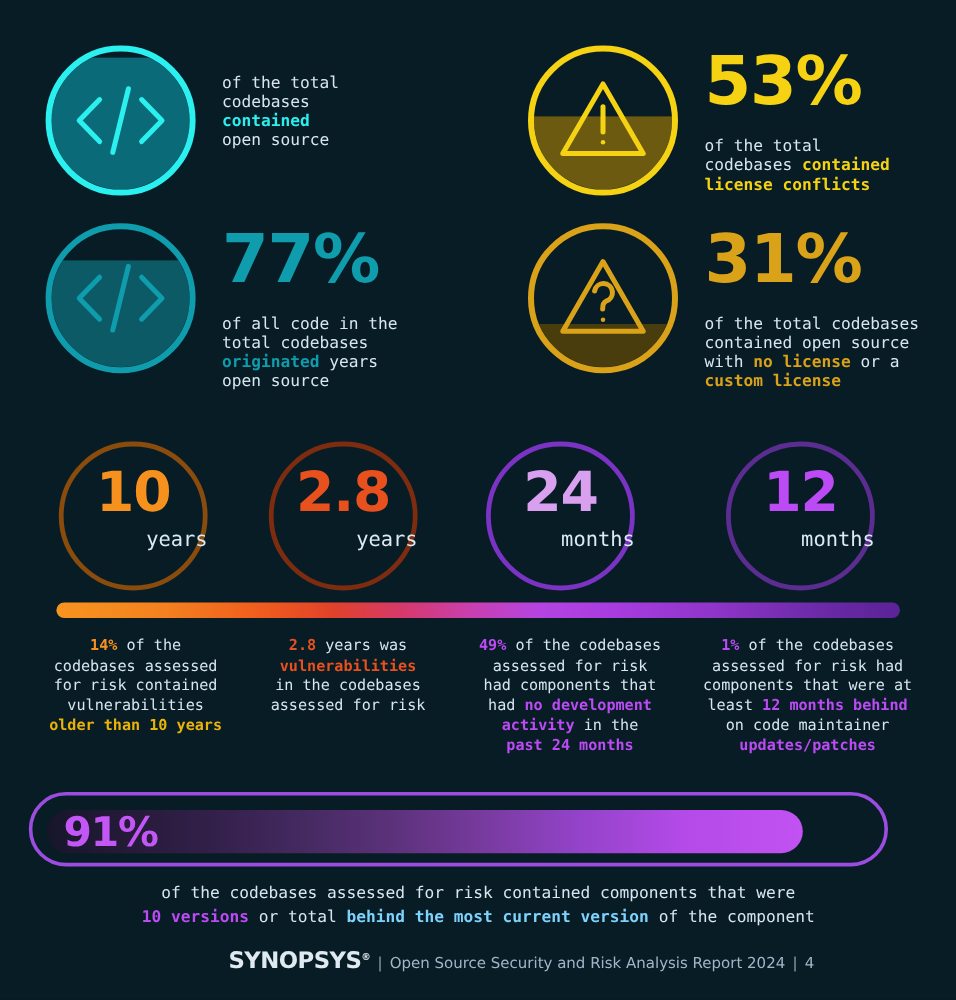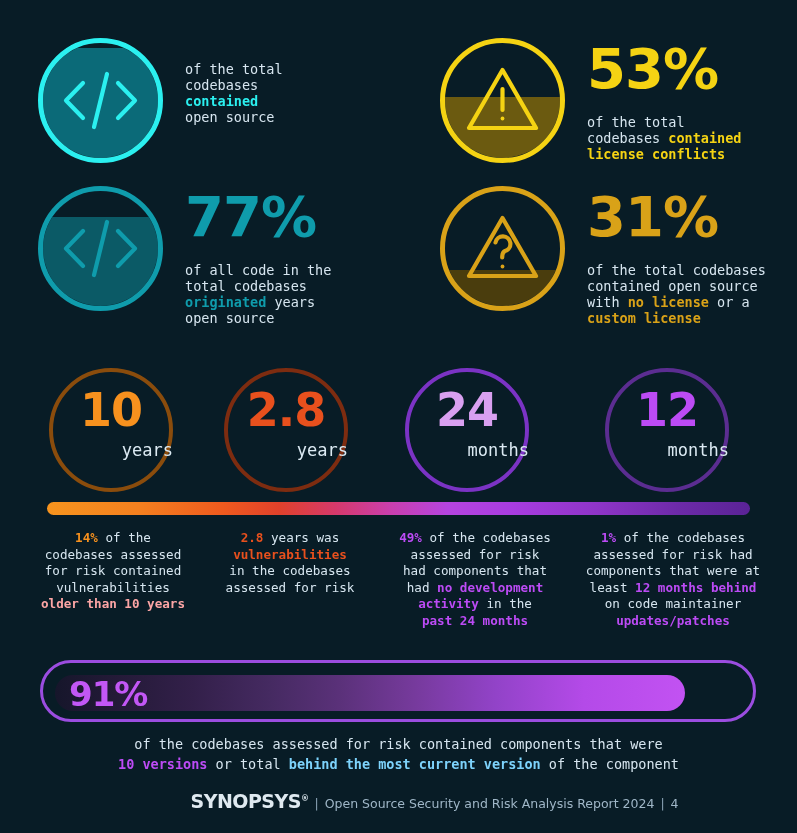--- a/index.html
+++ b/index.html
@@ -76,21 +76,21 @@
   
   .caps{ position:absolute; left:0; top:530px; width:797px; }
   .cap{
     position:absolute; width:190px; text-align:center;
     font-size:12.6px; line-height:1.32; color:#d7e6f0;
   }
   .cap b{ font-weight:bold; }
 
   
   .pill-wrap{
-    position:absolute; left:40px; top:660px; width:716px; height:62px;
+    position:absolute; left:24px; top:660px; width:716px; height:62px;
     border:3px solid #9b4de0; border-radius:31px; box-sizing:border-box;
   }
   .pill-track{
     position:absolute; left:12px; top:12px; height:36px; width:652px;
     border-radius:18px;
     background:linear-gradient(to right,
       #16162b 0%, #241a38 10%, #33204a 22%, #452a61 34%,
       #5a3179 45%, #763a9c 57%, #9243c8 70%, #b44ae8 84%, #c252f2 100%);
   }
   .pill-num{
@@ -247,21 +247,21 @@
     </div>
 
   <div class="grad-bar"></div>
 
   <div class="caps" id="caps-root">
       <div class="cap" style="left: 18px; top: 0px;">
         <div><b style="color:#f7911e">14%</b><span> of the</span></div>
         <div><span>codebases assessed</span></div>
         <div><span>for risk contained</span></div>
         <div><span>vulnerabilities</span></div>
-        <div><b style="color:#fca5a5">older than 10 years</b></div>
+        <div><b style="color:#eab308">older than 10 years</b></div>
       </div>
       <div class="cap" style="left: 195px; top: 0px;">
         <div><b style="color:#e8501d">2.8</b><span> years was</span></div>
         <div><b style="color:#e8501d">vulnerabilities</b></div>
         <div><span>in the codebases</span></div>
         <div><span>assessed for risk</span></div>
       </div>
       <div class="cap" style="left: 380px; top: 0px;">
         <div><b style="color:#bc4bf5">49%</b><span> of the codebases</span></div>
         <div><span>assessed for risk</span></div>

